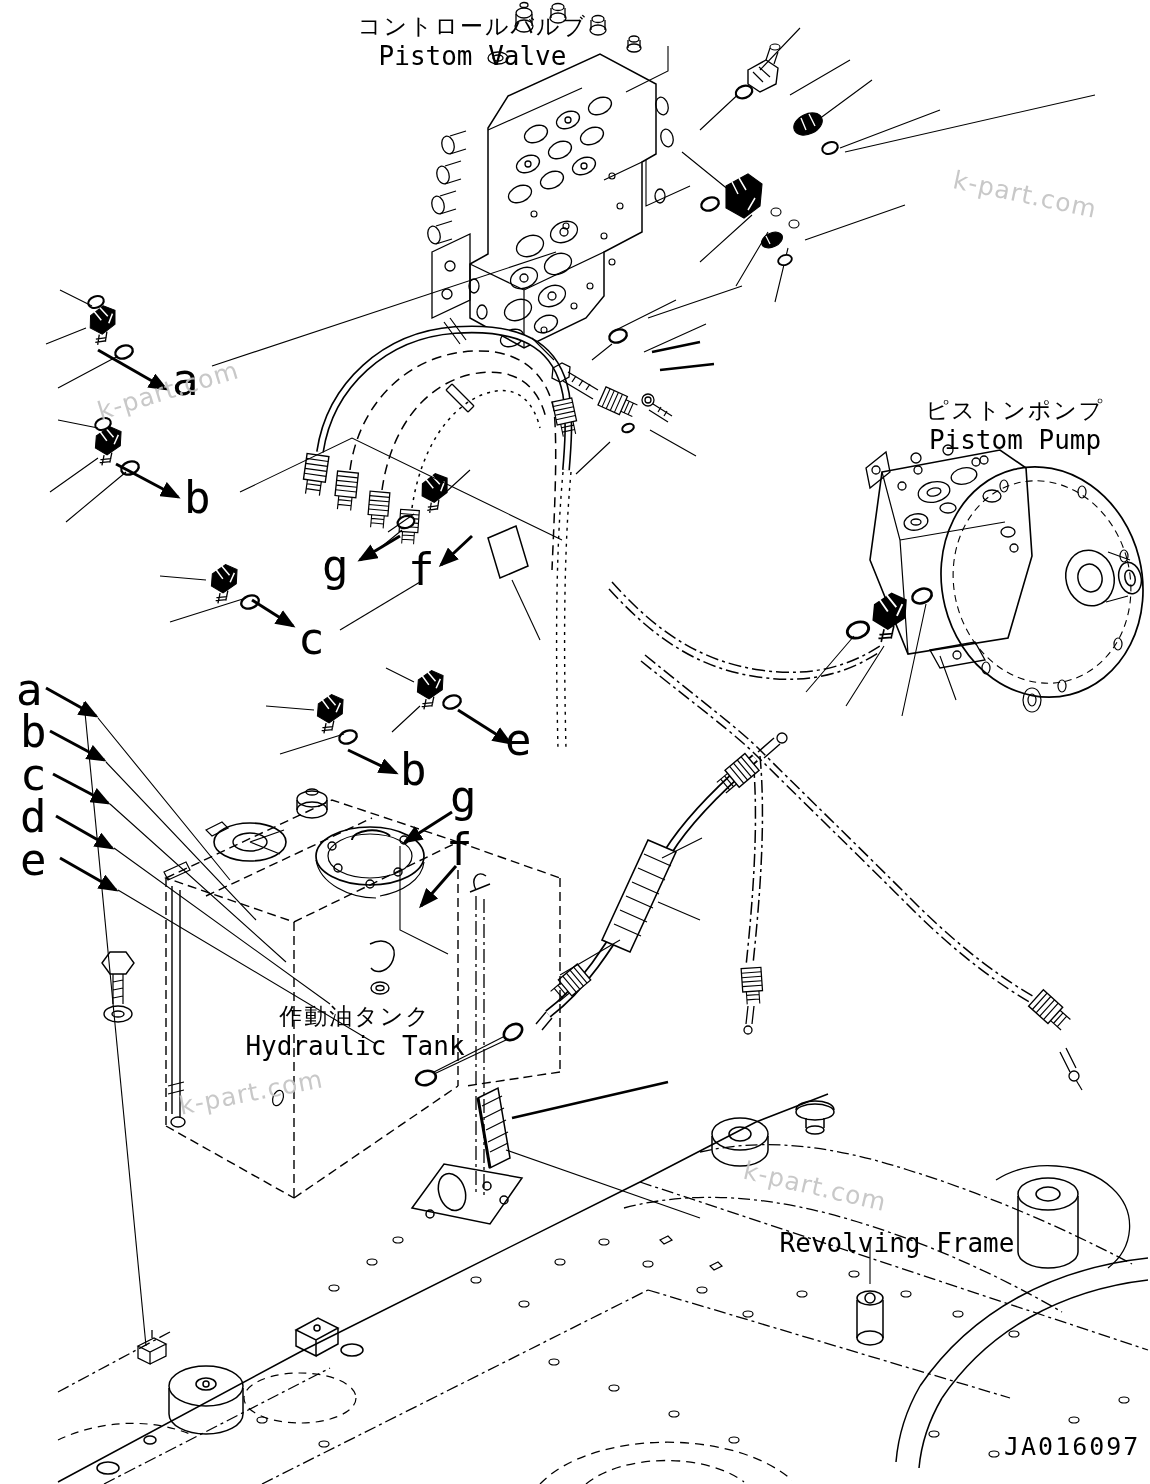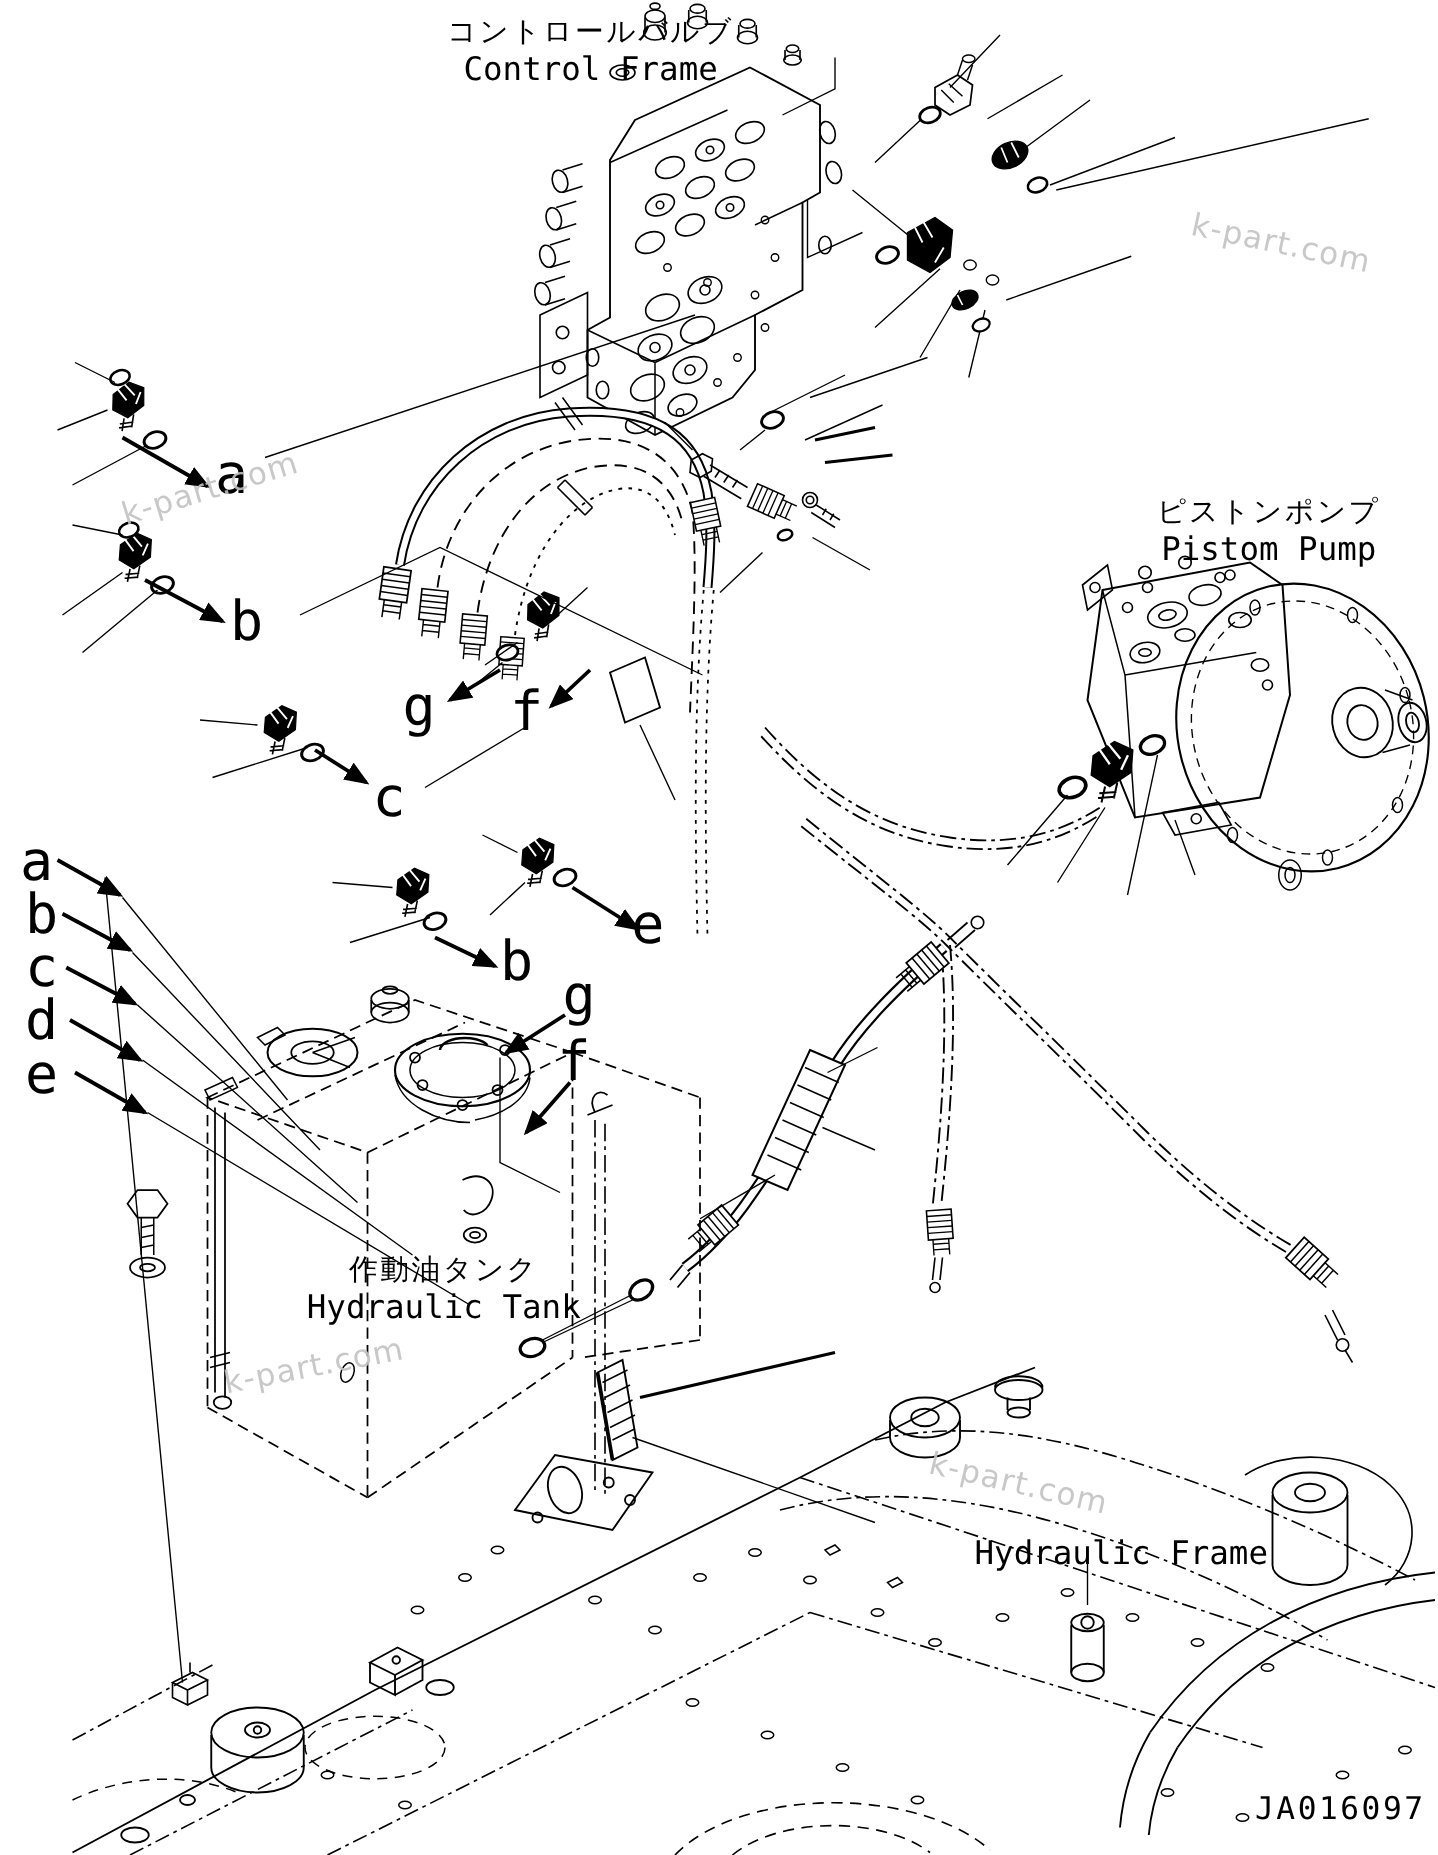--- a/index.html
+++ b/index.html
@@ -406,32 +406,32 @@
   <line x1="252" y1="600" x2="293" y2="626" marker-end="url(#ah)"></line>
   <line x1="458" y1="710" x2="510" y2="743" marker-end="url(#ah)"></line>
   <line x1="348" y1="750" x2="396" y2="773" marker-end="url(#ah)"></line>
   <line x1="452" y1="812" x2="405" y2="842" marker-end="url(#ah)"></line>
   <line x1="456" y1="866" x2="421" y2="906" marker-end="url(#ah)"></line>
 </g>
 </svg>
 
 <div class="lbl" style="left:330px;top:12px;width:285px;">
   <div class="jp">コントロールバルブ</div>
-  <div class="en">Control Frame</div>
+  <div class="en">Pistom Valve</div>
 </div>
 <div class="lbl" style="left:880px;top:396px;width:270px;">
   <div class="jp">ピストンポンプ</div>
   <div class="en">Pistom Pump</div>
 </div>
 <div class="lbl" style="left:220px;top:1002px;width:270px;">
   <div class="jp">作動油タンク</div>
   <div class="en">Hydraulic Tank</div>
 </div>
 <div class="lbl" style="left:758px;top:1228px;width:278px;">
-  <div class="en">Hydraulic Frame</div>
+  <div class="en">Revolving Frame</div>
 </div>
 
 <div class="letter" style="left:16px;top:668px;">a</div>
 <div class="letter" style="left:20px;top:710px;">b</div>
 <div class="letter" style="left:20px;top:753px;">c</div>
 <div class="letter" style="left:20px;top:795px;">d</div>
 <div class="letter" style="left:20px;top:838px;">e</div>
 <div class="letter" style="left:172px;top:358px;">a</div>
 <div class="letter" style="left:184px;top:476px;">b</div>
 <div class="letter" style="left:322px;top:544px;">g</div>

